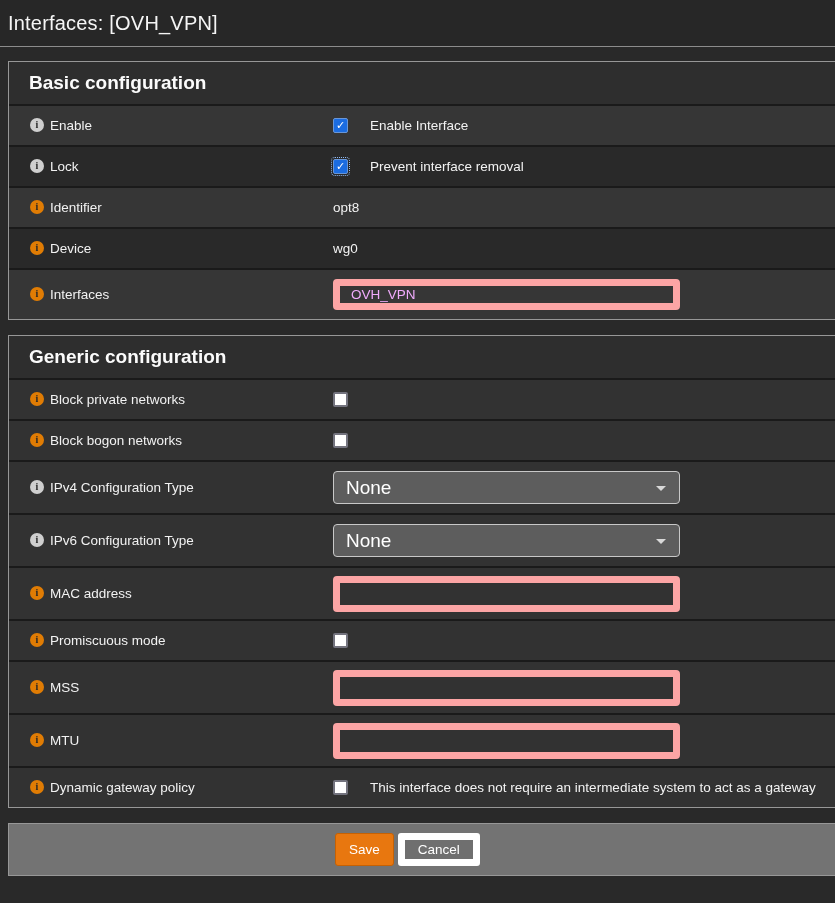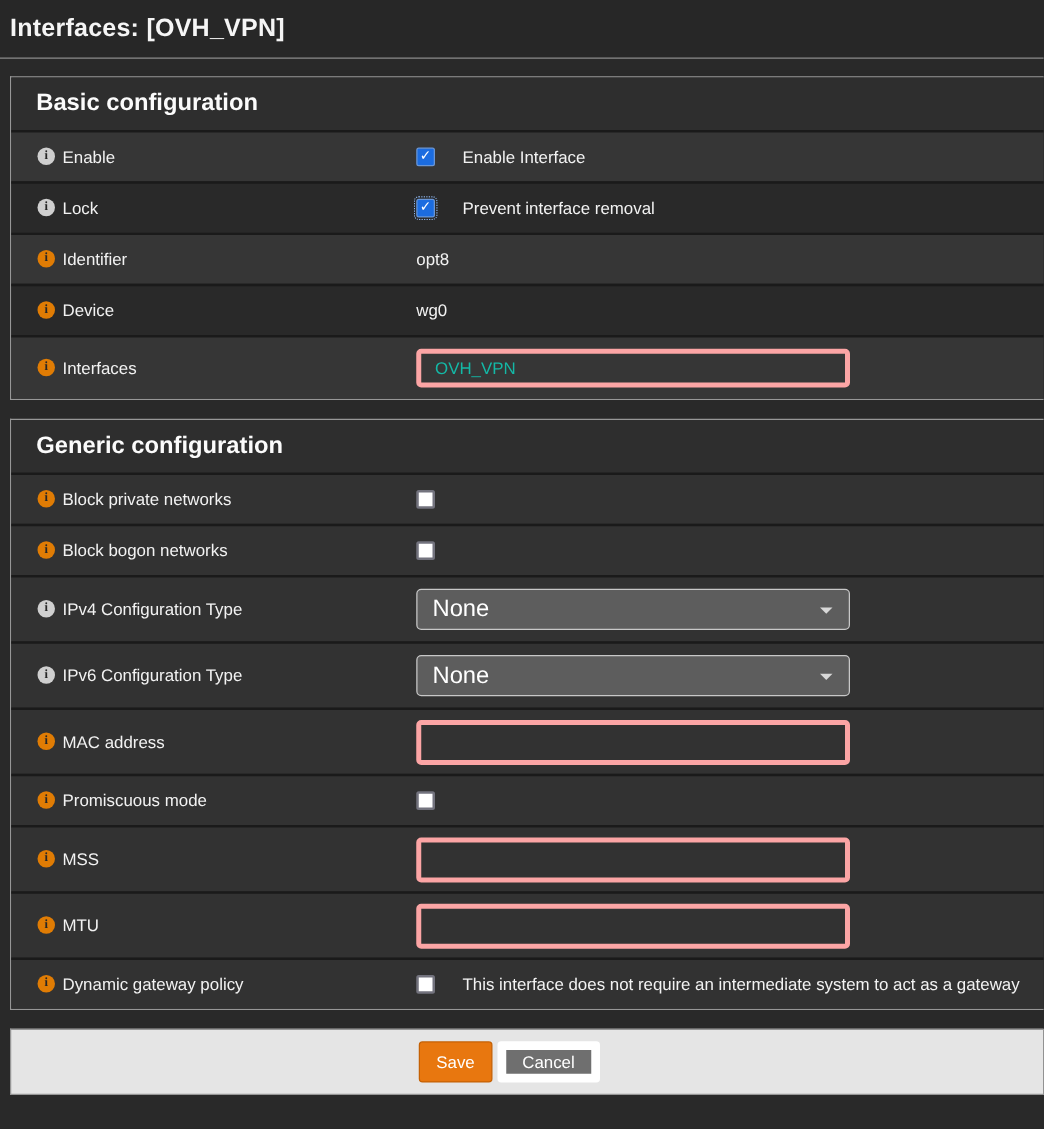--- a/index.html
+++ b/index.html
@@ -14,21 +14,21 @@
   .page-header {
     height: 47px;
     display: flex;
     align-items: center;
     padding-left: 8px;
     border-bottom: 1px solid #8c8c8c;
     background: #272727;
   }
   .page-title {
     font-size: 20px;
-    font-weight: 700;
+    font-weight: 400;
     color: #f5f5f5;
     letter-spacing: 0.2px;
   }
 
   
   .panel {
     margin-left: 8px;
     border: 1px solid #979797;
     border-right: none;
   }
@@ -122,23 +122,23 @@
     outline: 1px dotted #8fb8f0;
     outline-offset: 1px;
   }
   .cb-label { margin-left: 22px; }
 
   
   .text-input {
     width: 347px;
     height: 31px;
     background: transparent;
-    border: 4px solid #fca5a5;
+    border: 7px solid #fca5a5;
     border-radius: 4px;
-    color: #14b8a6;
+    color: #f0abfc;
     font-size: 13.5px;
     font-family: inherit;
     padding: 0 11px;
     outline: none;
   }
   .text-input.tall { height: 36px; }
 
   
   .select {
     width: 347px;
@@ -165,21 +165,21 @@
     border-top: 5px solid #d8d8d8;
   }
 
   
   .footer-panel {
     margin-left: 8px;
     margin-top: 15px;
     height: 53px;
     border: 1px solid #979797;
     border-right: none;
-    background: #e5e5e5;
+    background: #737373;
     display: flex;
     align-items: center;
     padding-left: 326px;
   }
   .btn {
     height: 33px;
     display: inline-flex;
     align-items: center;
     padding: 0 13px;
     border-radius: 3px;

